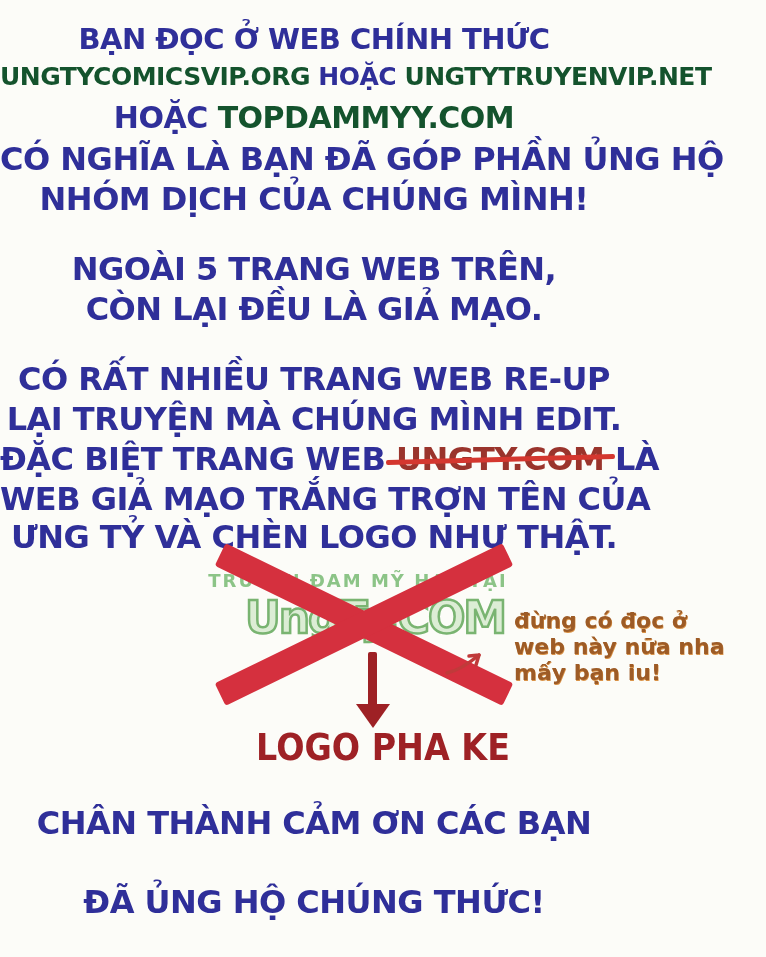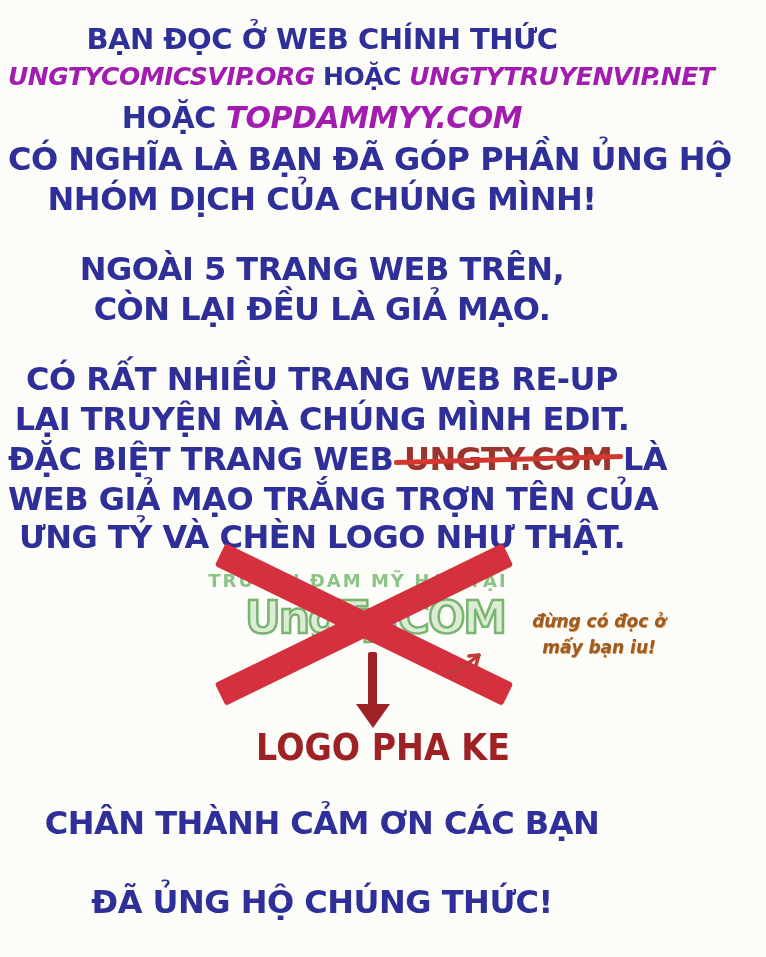--- a/index.html
+++ b/index.html
@@ -3,23 +3,23 @@
 <meta charset="utf-8">
 <style>
   html,body{margin:0;padding:0;}
   body{width:766px;height:957px;overflow:hidden;}
   .page{
     position:relative;width:766px;height:957px;
     background:#fcfcf8;
     font-family:"DejaVu Sans","Liberation Sans",sans-serif;
     font-weight:bold;
   }
-  .line{position:absolute;left:0;width:628px;text-align:center;white-space:nowrap;padding-left:8px;}
+  .line{position:absolute;left:0;width:628px;text-align:center;white-space:nowrap;}
   .blue{color:#2f2f99;}
-  .red{color:#a21caf;font-style:italic;}
+  .red{color:#14532d;}
   .fs29{font-size:29px;letter-spacing:-0.5px;}
   .fs26{font-size:25px;letter-spacing:-0.5px;}
   .fs28{font-size:32px;letter-spacing:-0.5px;}
   .fs30{font-size:30px;letter-spacing:-0.5px;}
   
   .strike-wrap{position:relative;display:inline-block;color:#9a342c;}
   .strike-bar{
     position:absolute;left:-5%;top:46%;width:110%;height:5px;
     background:#d4372f;transform:rotate(-1.5deg);border-radius:2px;
   }
@@ -34,23 +34,23 @@
     -webkit-text-stroke:2.5px #79b471;
     text-shadow:0 0 1px #79b471;white-space:nowrap;
   }
   .xbar{
     position:absolute;left:204px;top:612px;width:320px;height:25px;
     background:#d5303e;border-radius:3px;
   }
   .xbar.a{transform:rotate(26deg);}
   .xbar.b{transform:rotate(-26deg);}
   .note{
-    position:absolute;left:514px;top:608px;width:170px;text-align:center;
-    font-size:17px;line-height:26px;color:#9d5b26;
-    text-shadow:0.5px 0.5px 0 #d99247;white-space:nowrap;font-style:italic;
+    position:absolute;left:514px;top:608px;width:170px;text-align:left;
+    font-size:22px;line-height:26px;color:#9d5b26;
+    text-shadow:0.5px 0.5px 0 #d99247;white-space:nowrap;
   }
   .small-arrow{position:absolute;left:443px;top:643px;}
   .down-arrow-stem{
     position:absolute;left:368px;top:652px;width:9px;height:54px;
     background:#9e2125;border-radius:2px;
   }
   .down-arrow-head{
     position:absolute;left:356px;top:704px;width:0;height:0;
     border-left:17px solid transparent;border-right:17px solid transparent;
     border-top:24px solid #9e2125;
@@ -91,20 +91,21 @@
   <div class="xbar a"></div>
   <div class="xbar b"></div>
 
   <svg class="small-arrow" width="46" height="36" viewBox="0 0 46 36">
     <path d="M4 30 Q 18 27 36 12" fill="none" stroke="#c03a3a" stroke-width="3.5" stroke-linecap="round"></path>
     <path d="M36 12 L26 13 M36 12 L33 22" fill="none" stroke="#c03a3a" stroke-width="3.5" stroke-linecap="round"></path>
   </svg>
 
   <div class="note">
     <div>đừng có đọc ở</div>
+    <div>web này nữa nha</div>
     <div>mấy bạn iu!</div>
   </div>
 
   <div class="down-arrow-stem"></div>
   <div class="down-arrow-head"></div>
 
   <div class="caption">LOGO PHA KE</div>
 
   <div class="line blue fs28" style="top:804px">CHÂN THÀNH CẢM ƠN CÁC BẠN</div>
   <div class="line blue fs28" style="top:883px">ĐÃ ỦNG HỘ CHÚNG THỨC!</div>

